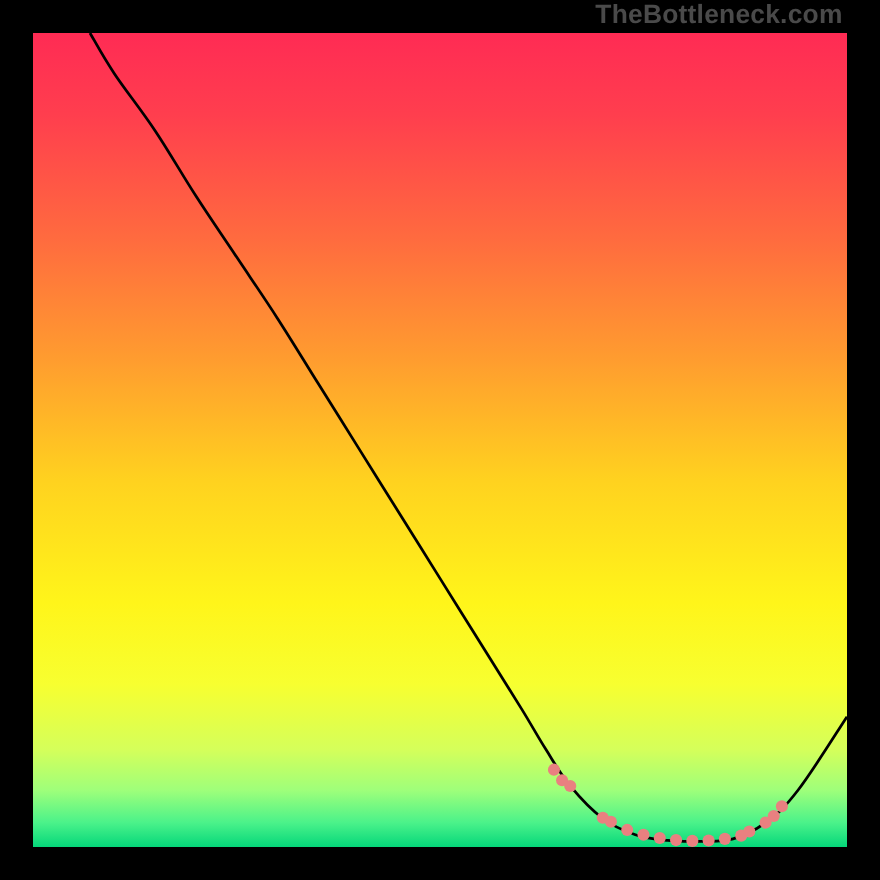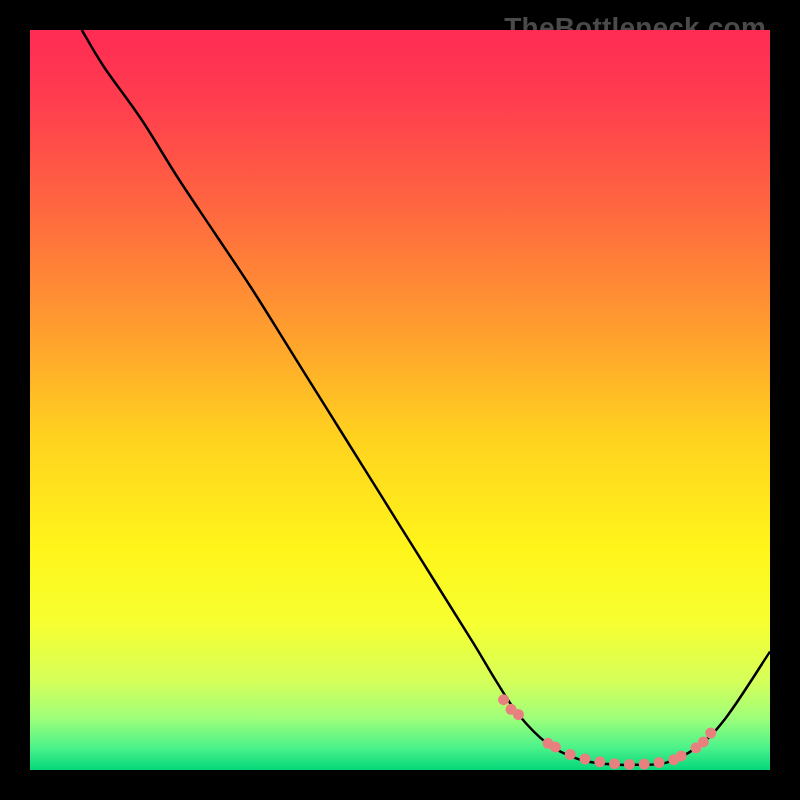--- a/index.html
+++ b/index.html
@@ -20,24 +20,24 @@
   }
   .plot-area {
     position: absolute;
     left: 0;
     top: 0;
     width: 740px;
     height: 740px;
   }
   .attribution {
     position: absolute;
-    top: 12px;
+    top: 0;
     right: 34px;
     font-family: Arial, Helvetica, sans-serif;
-    font-size: 28px;
+    font-size: 24px;
     font-weight: 600;
     color: #4a4a4a;
     letter-spacing: 0.2px;
   }
 </style>
 </head>
 <body>
 
 <div class="attribution">TheBottleneck.com</div>
 

